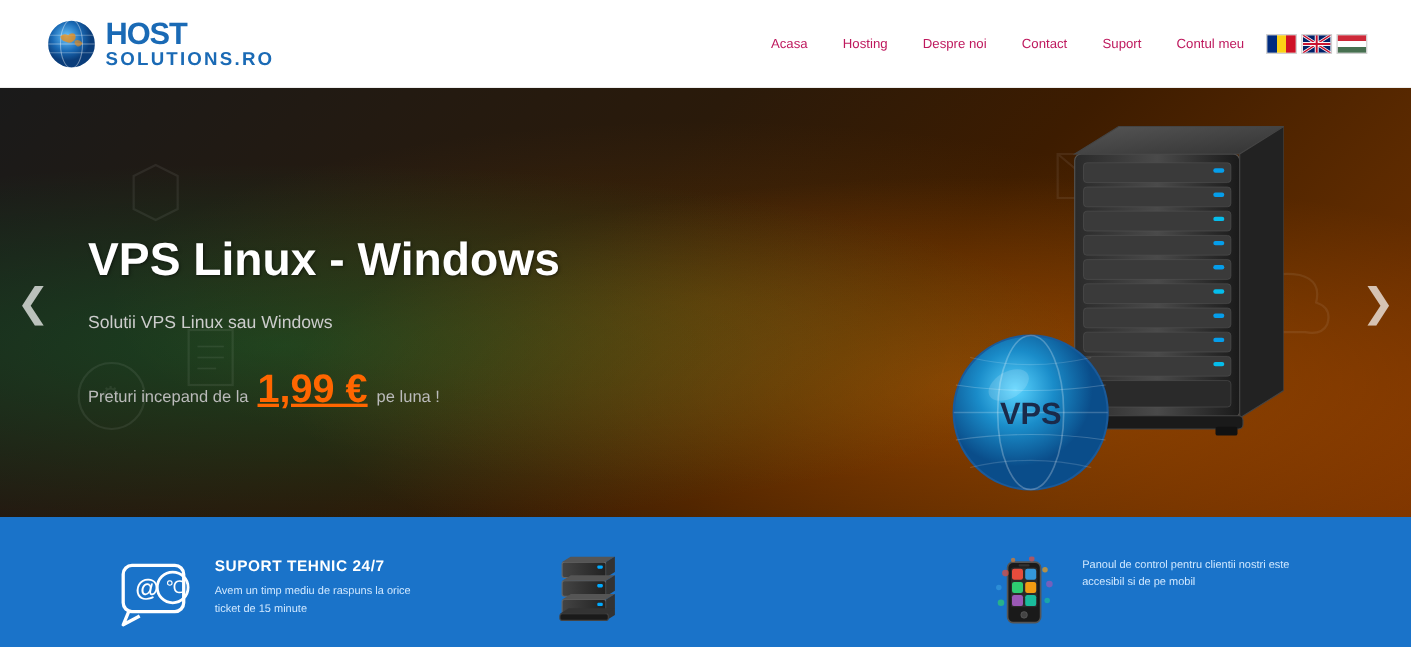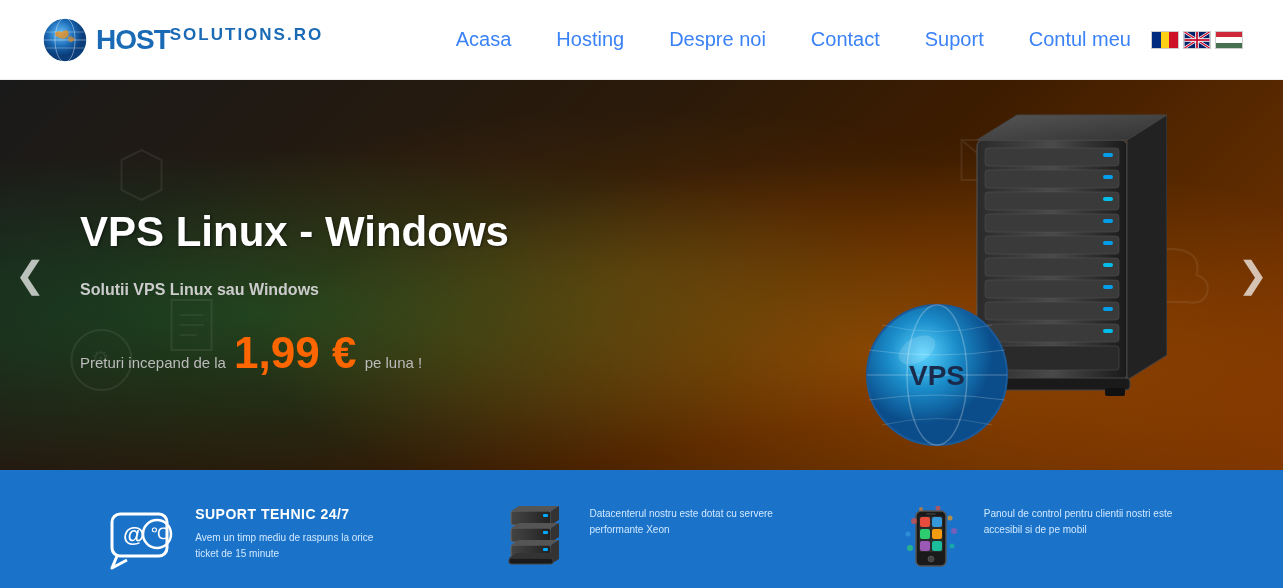--- a/index.html
+++ b/index.html
@@ -19,21 +19,21 @@
       align-items: center;
       gap: 6px;
       margin-right: auto;
     }
     .logo-globe {
       width: 50px;
       height: 50px;
     }
     .logo-text {
       display: flex;
-      flex-direction: row;
+      flex-direction: column;
       line-height: 1;
     }
     .logo-host {
       font-size: 28px;
       font-weight: 900;
       color: #1a6ab5;
       letter-spacing: -1px;
     }
     .logo-solutions {
       font-size: 17px;
@@ -42,24 +42,23 @@
       text-transform: uppercase;
       font-weight: bold;
     }
     nav {
       display: flex;
       align-items: center;
       gap: 32px;
     }
     nav a {
       text-decoration: none;
-      color: #3b82f6;
-      font-size: 20px;
+      color: #be185d;
+      font-size: 12px;
       font-weight: 500;
-      margin-left: 13px;
     }
     .lang-flags {
       display: flex;
       align-items: center;
       gap: 4px;
       margin-left: 20px;
     }
     .flag {
       width: 28px;
       height: 18px;
@@ -105,31 +104,31 @@
       font-weight: 900;
       color: #fff;
       margin-bottom: 20px;
       text-shadow: 1px 1px 3px rgba(0,0,0,0.5);
     }
     .hero-subtitle {
       font-size: 16px;
       color: #ccc;
       line-height: 1.7;
       margin-bottom: 24px;
-      font-weight: bold;
     }
     .hero-price-line {
       font-size: 15px;
       color: #bbb;
     }
     .hero-price {
-      font-size: 44px;
+      font-size: 36px;
       color: #ff6600;
       font-weight: 900;
       margin: 0 4px;
+      text-decoration: underline;
     }
     .hero-image-area {
       position: absolute;
       right: 116px;
       top: 30px;
       width: 380px;
       height: 340px;
       display: flex;
       align-items: center;
       justify-content: center;
@@ -392,21 +391,20 @@
         <rect x="10" y="39" width="40" height="14" rx="2" fill="url(#srvGrad2)" stroke="#666" stroke-width="1"></rect>
         <rect x="42" y="42" width="5" height="3" rx="1" fill="#00aaff"></rect>
         <polygon points="10,39 18,34 58,34 50,39" fill="#555"></polygon>
         <polygon points="50,39 58,34 58,53 50,58" fill="#333"></polygon>
 
         <rect x="8" y="52" width="44" height="6" rx="2" fill="#1a1a1a" stroke="#444"></rect>
         <polygon points="8,52 16,47 58,47 50,52" fill="#333"></polygon>
       </svg>
     </div>
     <div class="feature-text">
-      <div class="feature-desc">Datacenterul nostru este dotat cu servere performante Xeon</div>
     </div>
   </div>
 
   <div class="feature-item">
     <div class="feature-icon">
       
       <svg viewBox="0 0 70 70" width="70" height="70">
         <rect x="20" y="5" width="30" height="55" rx="5" fill="#1a1a1a" stroke="#555" stroke-width="1.5"></rect>
         <rect x="23" y="10" width="24" height="36" rx="2" fill="#2a2a2a"></rect>
 

